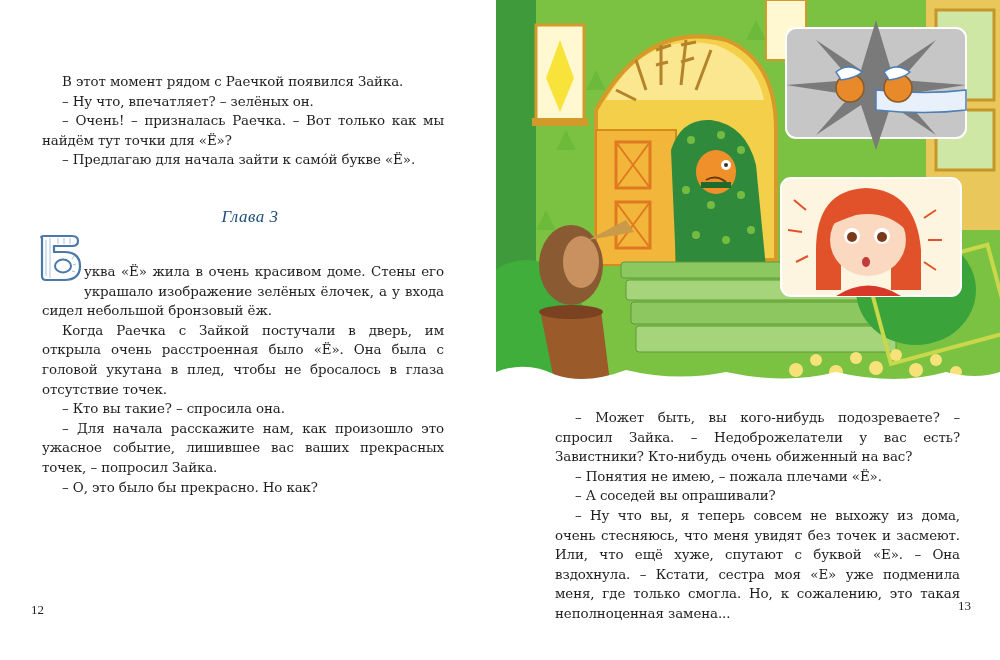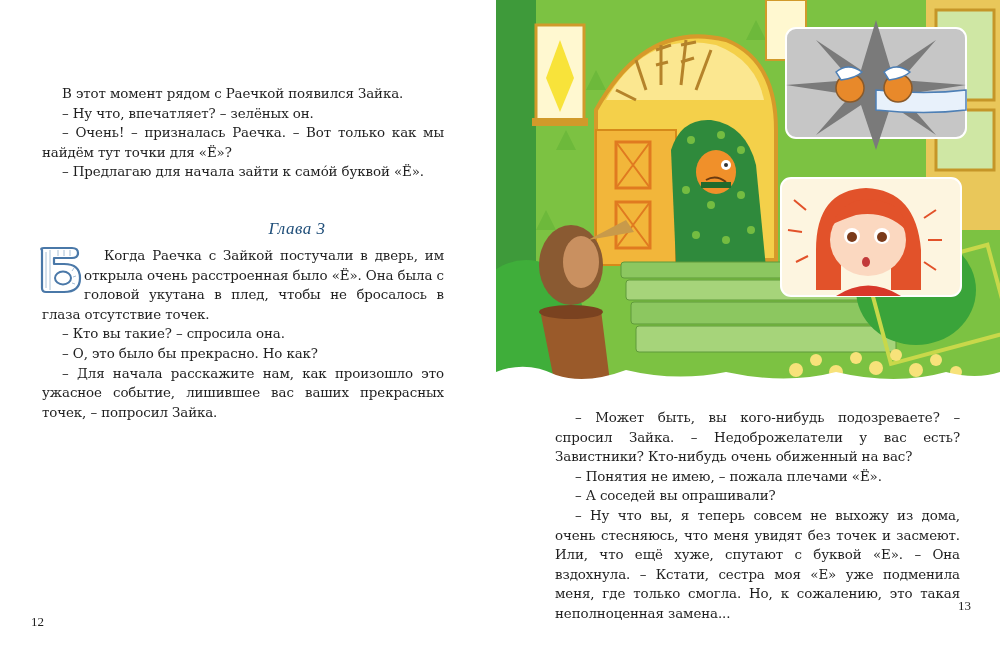--- a/index.html
+++ b/index.html
@@ -1,62 +1,63 @@
 <!DOCTYPE html>
 <html><head>
 <meta charset="utf-8">
 <style>
   html, body { margin:0; padding:0; }
   body { width:1000px; height:660px; background:#ffffff; position:relative; overflow:hidden;
          font-family:"DejaVu Serif", "Liberation Serif", serif; color:#1e1e1e; }
-  .page { position:absolute; top:16px; height:568px; }
+  .page { position:absolute; top:4px; height:568px; }
   .page-left { left:0; width:500px; }
   .page-right { left:500px; width:500px; }
   .text { font-size:13.4px; line-height:19.6px; text-align:justify; letter-spacing:-0.1px; }
   .para { text-indent:20px; margin:0; }
   .para.noind { text-indent:0; }
   .block1 { position:absolute; left:42px; top:68px; width:402px; }
   .chapter { position:absolute; left:0; width:500px; top:203px; text-align:center;
-             font-style:italic; font-size:17px; color:#1f4e79; font-family:"Liberation Serif", serif; letter-spacing:0.5px;padding-left:47px; }
+             font-style:italic; font-size:17px; color:#1f4e79; font-family:"Liberation Serif", serif; letter-spacing:0.5px; }
   .block2 { position:absolute; left:42px; top:230px; width:402px; }
   .dropcap { float:left; width:46px; height:48px; margin:0 2px 0 -6px; position:relative; }
   .dropcap svg { width:46px; height:48px; }
   .first-line { margin-top:28px; }
   .block3 { position:absolute; left:555px; top:408px; width:405px; }
   .pagenum { position:absolute; top:598px; font-size:13px; font-family:"Liberation Serif", serif; }
   .pn-left { left:31px; }
   .pn-right { left:958px; }
   .illus { position:absolute; left:496px; top:0; width:504px; height:390px; overflow:hidden; }
   .illus svg { width:504px; height:390px; display:block; }
 </style>
 </head>
 <body>
 
 <div class="page page-left">
   <div class="block1 text">
     <p class="para">В этот момент рядом с Раечкой появился Зайка.</p>
     <p class="para">– Ну что, впечатляет? – зелёных он.</p>
     <p class="para">– Очень! – призналась Раечка. – Вот только как мы найдём тут точки для «Ё»?</p>
-    <p class="para">– Предлагаю для начала зайти к самóй буквой «Ё».</p>
+    <p class="para">– Предлагаю для начала зайти к самóй букве «Ё».</p>
   </div>
 
   <div class="chapter">Глава 3</div>
 
   <div class="block2 text">
     <div class="dropcap">
       <svg viewBox="0 0 46 48">
         <path d="M6 4 Q4 2 8 2 L36 2 Q42 2 42 7 Q42 12 36 12 L18 12 L18 18 L28 18 Q44 18 44 32 Q44 46 28 46 L10 46 Q6 46 6 42 Z" fill="#fff" stroke="#4a78a8" stroke-width="2.2" stroke-linejoin="round"></path>
         <ellipse cx="27" cy="32" rx="8" ry="6.5" fill="#fff" stroke="#4a78a8" stroke-width="2"></ellipse>
         <path d="M10 6 L10 42 M14 4 L14 44 M22 4 L22 10 M28 4 L28 10 M34 4 L34 10 M38 22 L36 25 M40 30 L37 31 M39 38 L36 37" stroke="#4a78a8" stroke-width="0.8" opacity="0.6"></path>
       </svg>
     </div>
+    <p class="para noind first-line">уква «Ё» жила в очень красивом доме. Стены его украшало изображение зелёных ёлочек, а у входа сидел небольшой бронзовый ёж.</p>
     <p class="para">Когда Раечка с Зайкой постучали в дверь, им открыла очень расстроенная было «Ё». Она была с головой укутана в плед, чтобы не бросалось в глаза отсутствие точек.</p>
     <p class="para">– Кто вы такие? – спросила она.</p>
+    <p class="para">– Для начала расскажите нам, как произошло это ужасное событие, лишившее вас ваших прекрасных точек, – попросил Зайка.</p>
     <p class="para">– О, это было бы прекрасно. Но как?</p>
-    <p class="para">– Для начала расскажите нам, как произошло это ужасное событие, лишившее вас ваших прекрасных точек, – попросил Зайка.</p>
   </div>
 
   <div class="pagenum pn-left">12</div>
 </div>
 
 <div class="page page-right"></div>
 
 <div class="illus">
   <svg viewBox="0 0 504 390" preserveAspectRatio="none">
 

